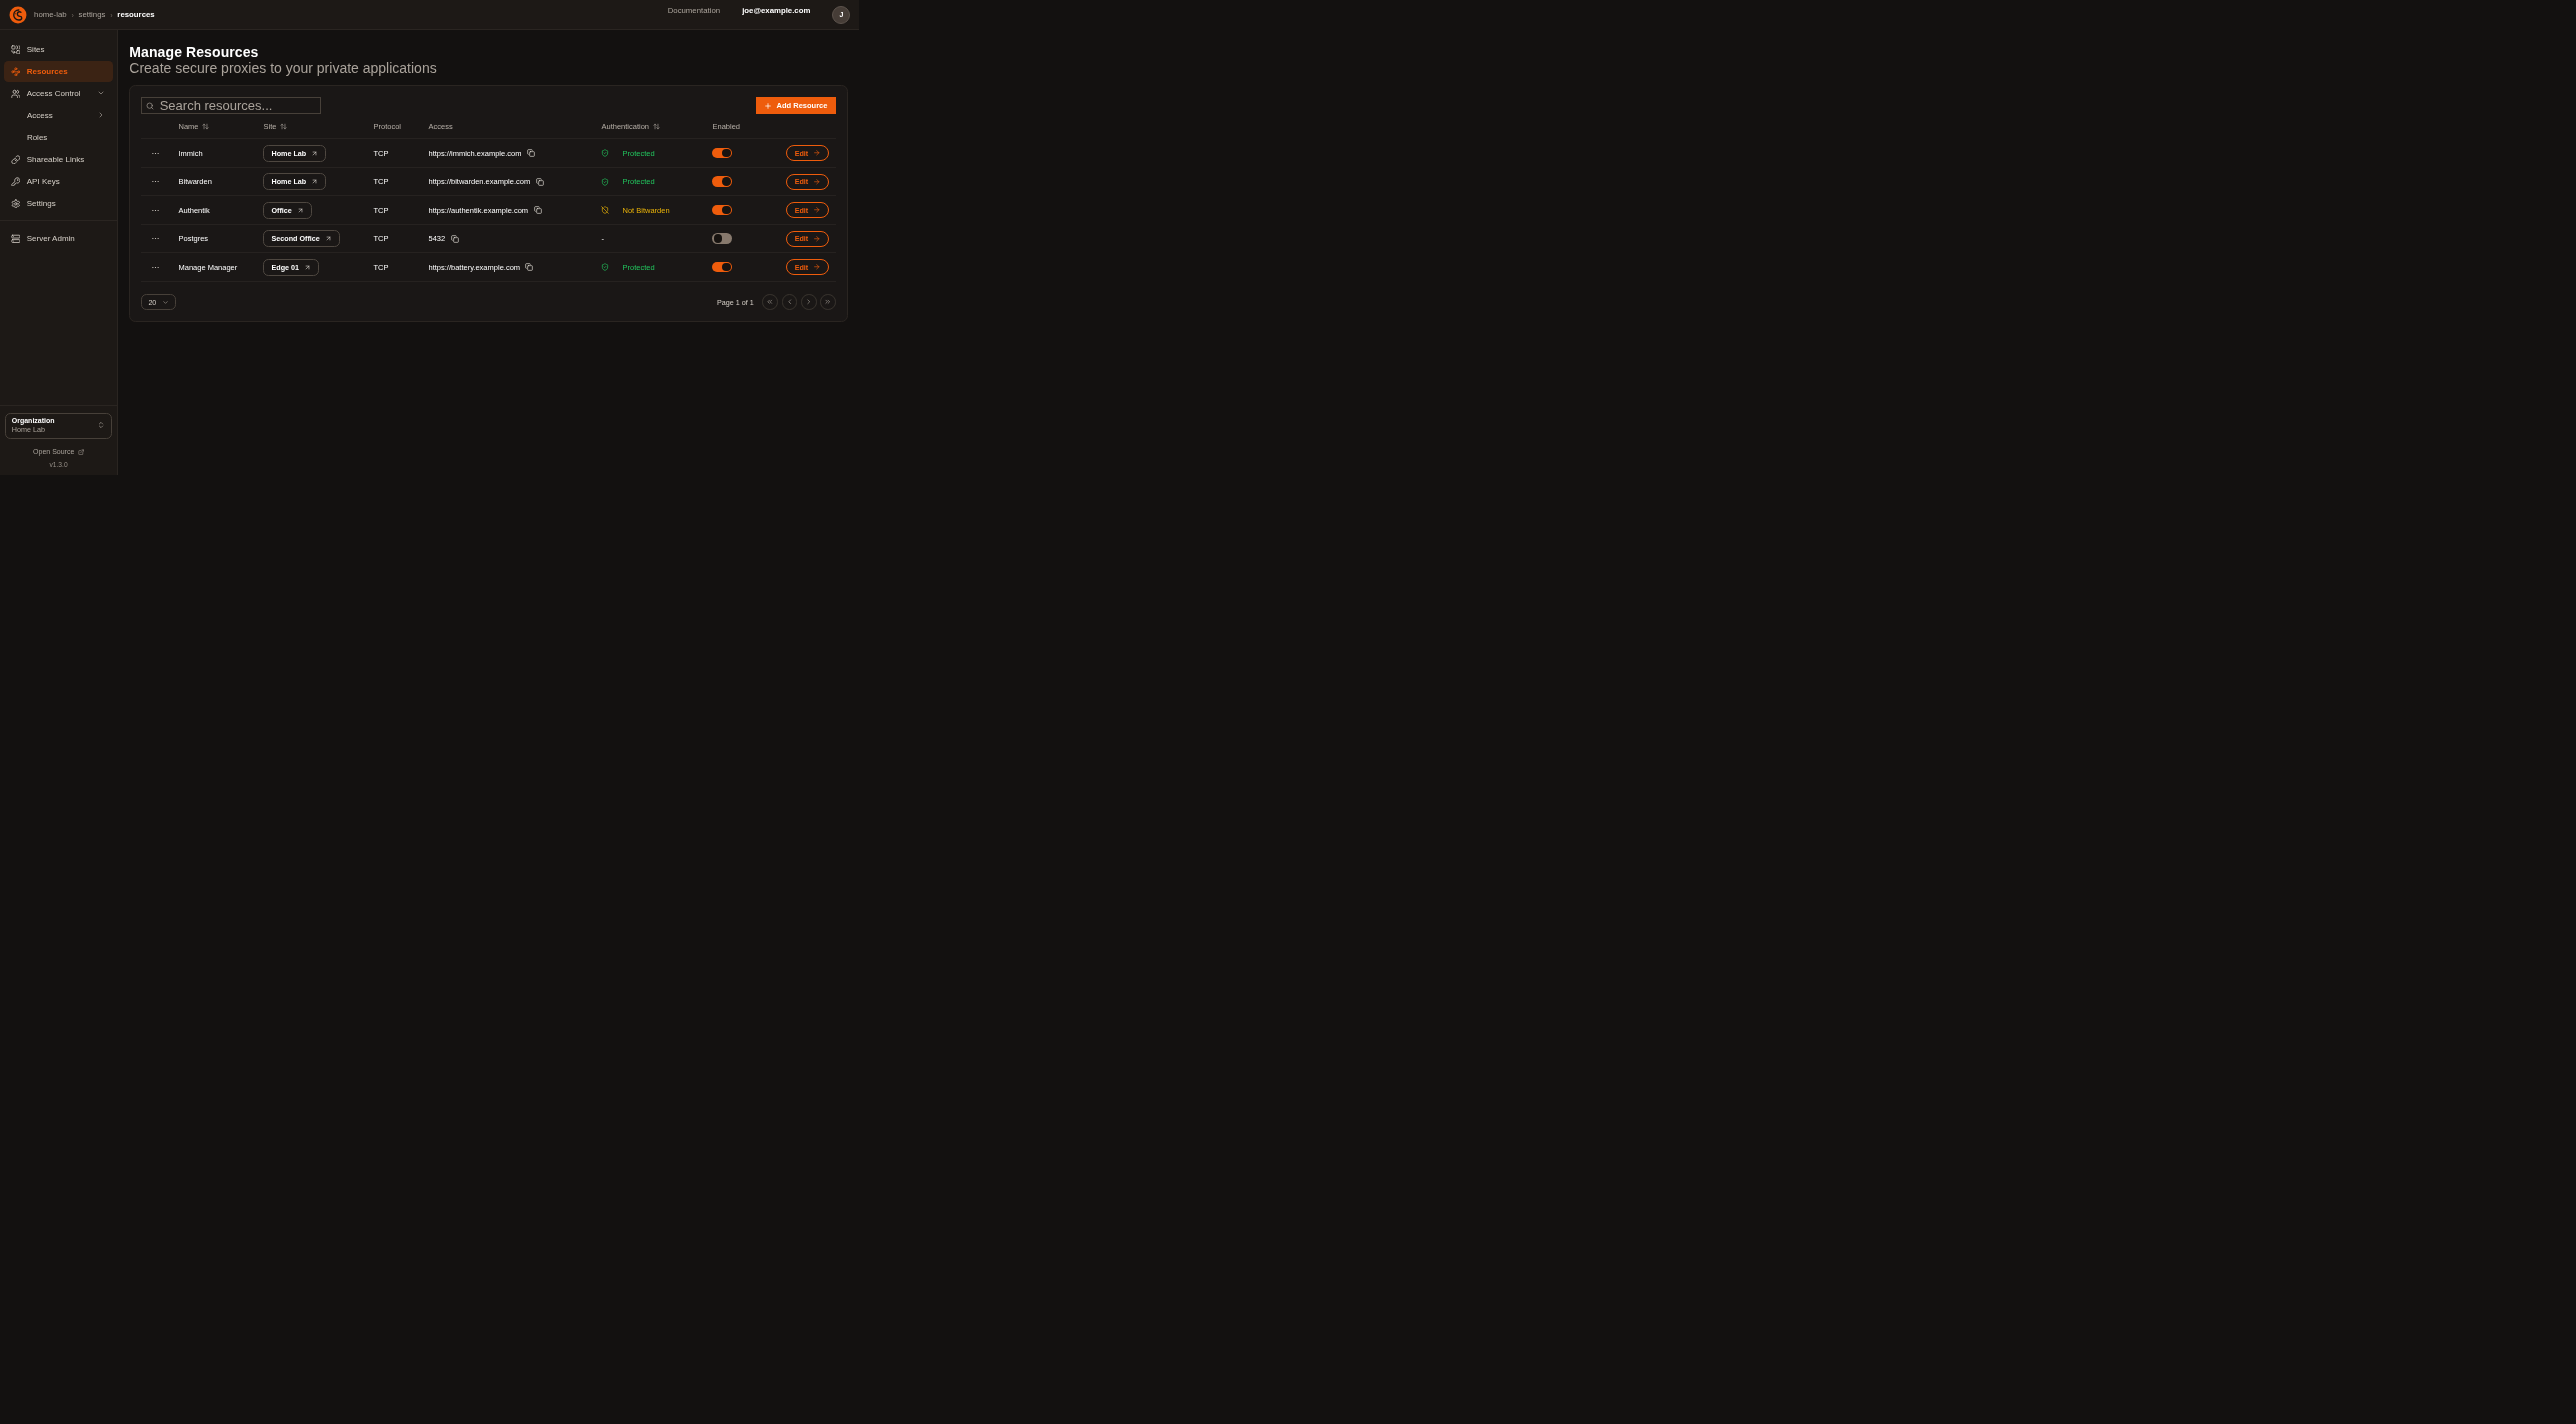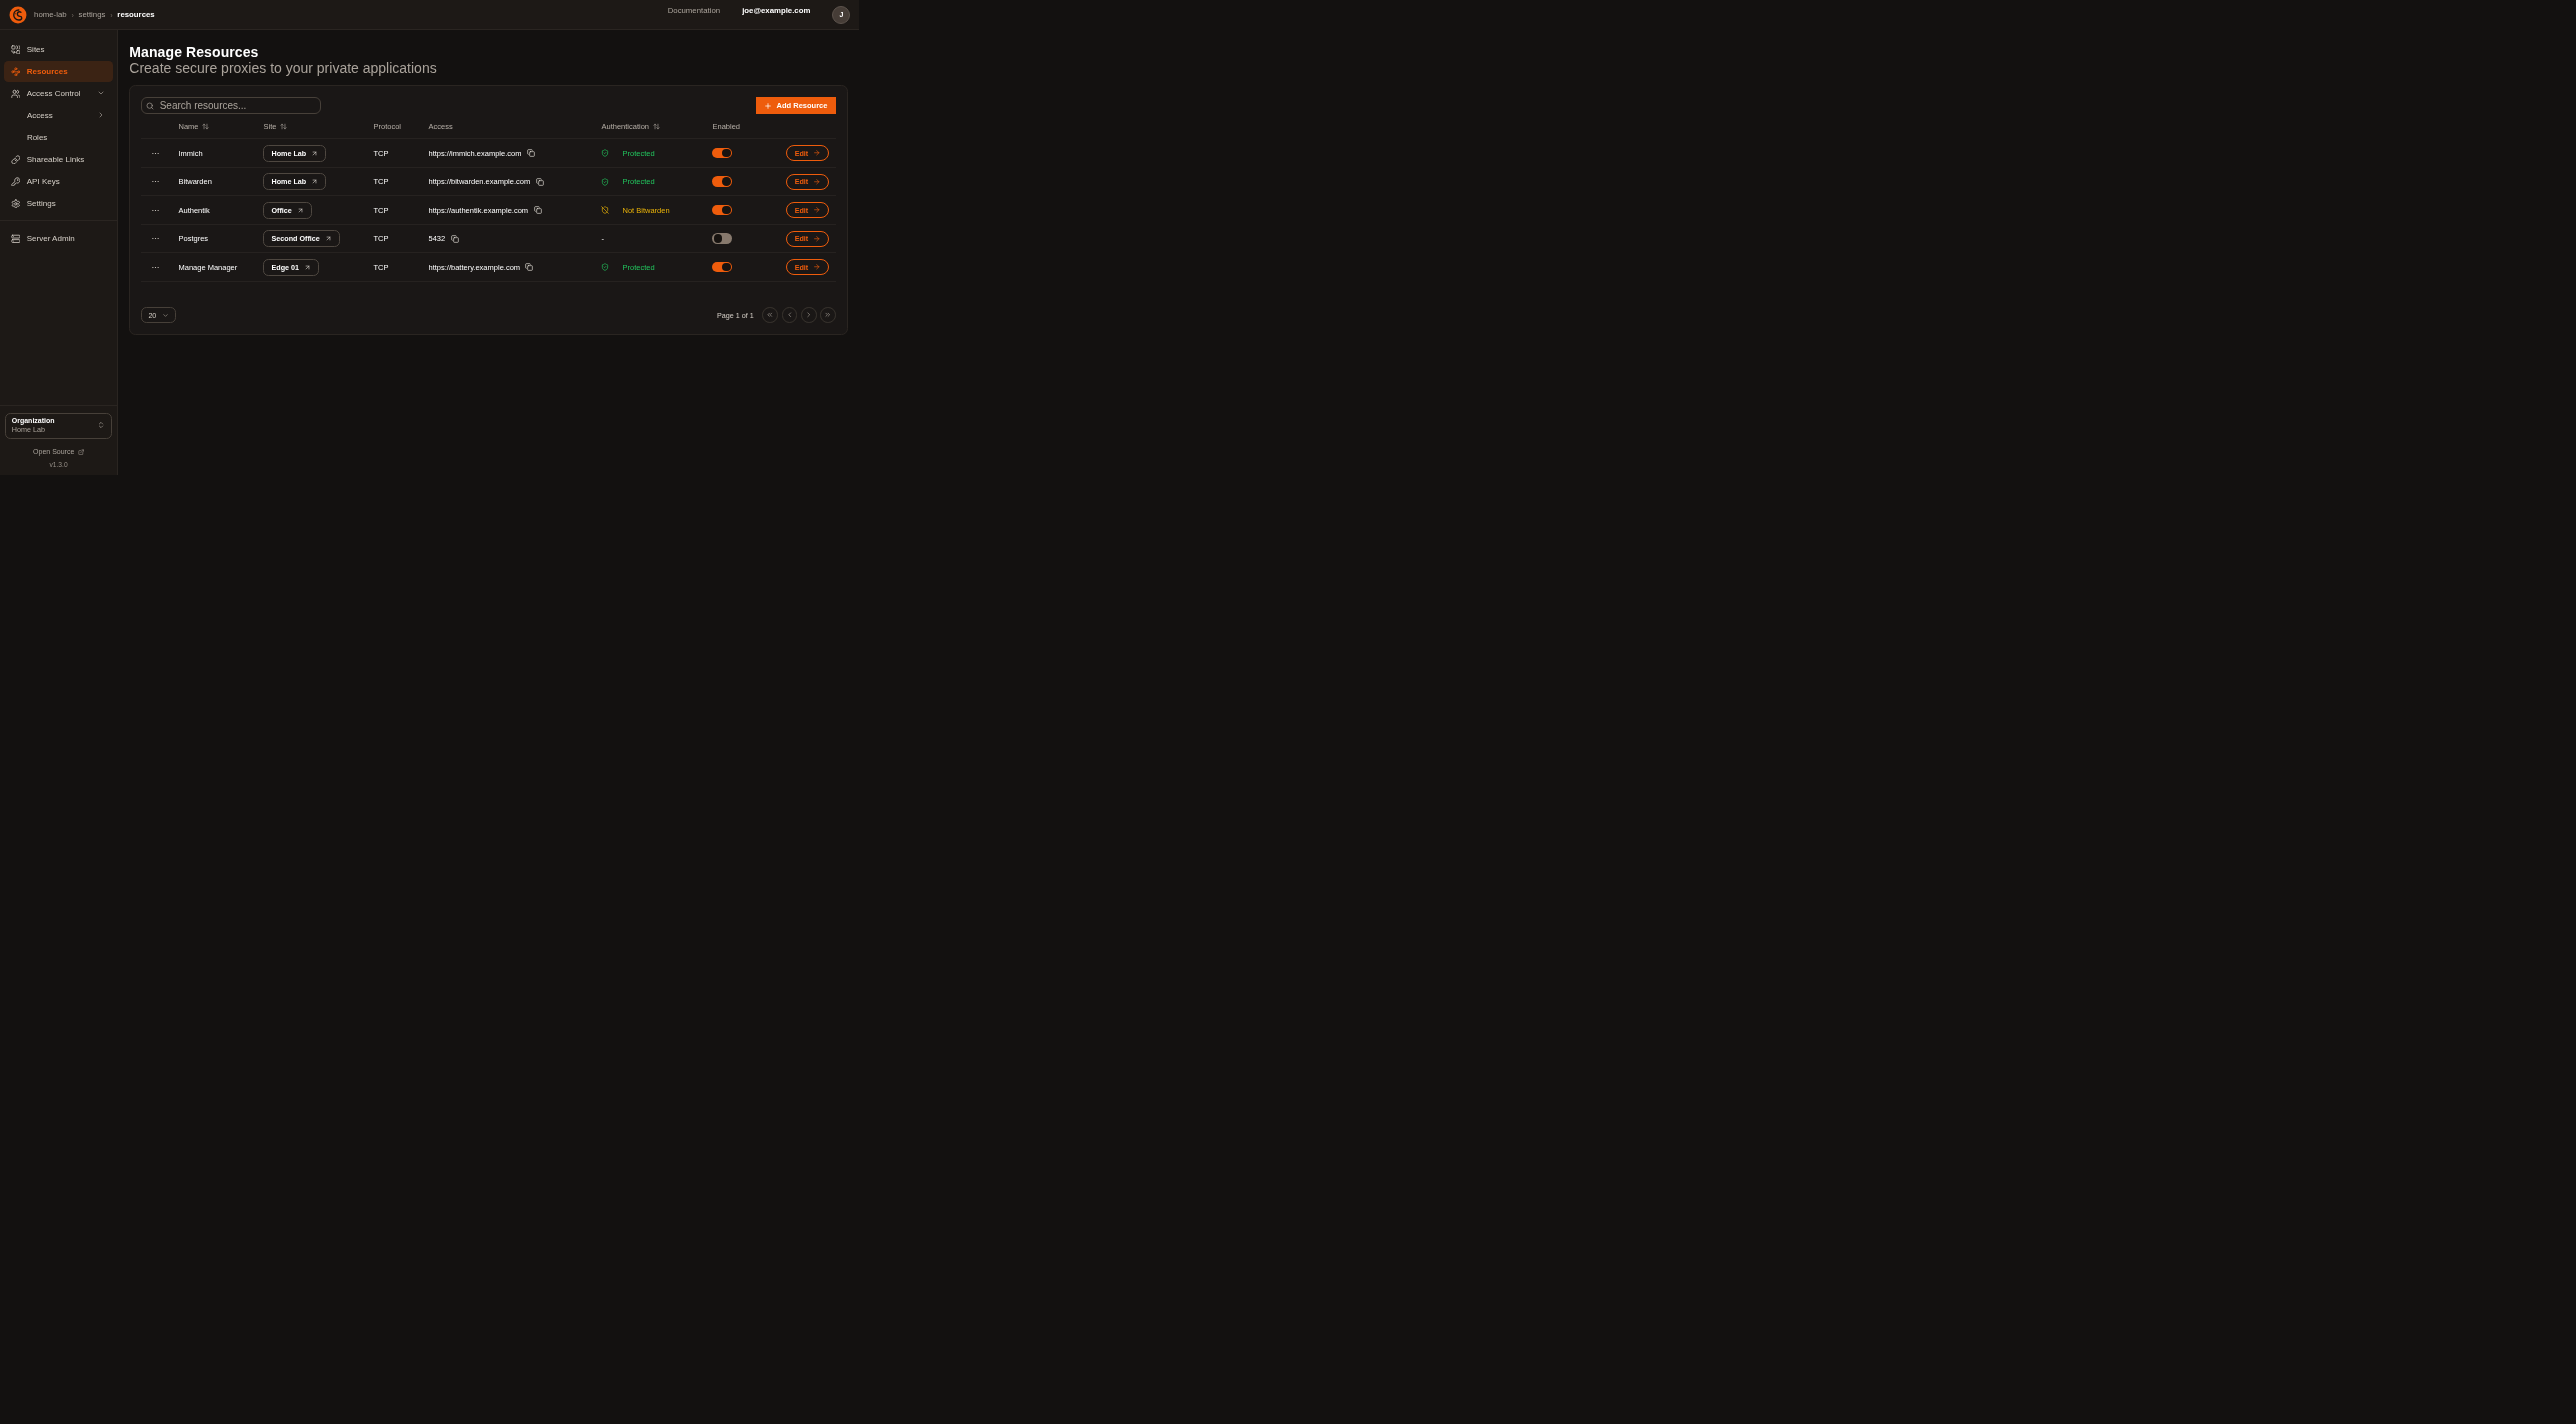--- a/index.html
+++ b/index.html
@@ -63,21 +63,21 @@
   
   .main{flex:1;padding:14px 11.3px 0}
   .page-title{font-size:14px;font-weight:700;letter-spacing:0.1px}
   .page-subtitle{font-size:14px;color:var(--text-muted);margin-top:0}
   .card{margin-top:9px;background:var(--card);border:0.5px solid var(--border);
     border-radius:6.4px;padding:10.7px;min-height:229px}
   .toolbar{display:flex;align-items:center;justify-content:space-between}
   .search-wrap{position:relative;width:180px}
   .search-wrap .icon{position:absolute;left:5.4px;top:50%;transform:translateY(-50%);color:var(--text-muted)}
   .search-input{width:100%;height:17.7px;background:transparent;border:0.5px solid var(--input-border);
-    border-radius:6px;padding:0 5.4px 0 17.7px;font-size:10px;color:var(--text);outline:none;
+    border-radius:0;padding:0 5.4px 0 17.7px;font-size:13px;color:var(--text);outline:none;
     font-family:inherit}
   .search-input::placeholder{color:var(--text-muted)}
   .add-btn{height:17.7px;display:inline-flex;align-items:center;gap:4.3px;padding:0 8.6px;
     border-radius:0;background:var(--accent);color:#fff;font-size:7.5px;font-weight:700}
 
   
   .grid{display:grid;grid-template-columns:30px 85px 110px 55px 173px 111px 75px 1fr;align-items:center}
   .thead{height:25px;border-bottom:0.5px solid var(--border-soft);color:#b6afa7;font-size:7.5px}
   .th{display:flex;align-items:center;gap:3.8px;padding-left:7.5px}
   .th .icon{color:#b6afa7}
@@ -100,21 +100,21 @@
   .toggle .knob{position:absolute;top:1.1px;width:8.6px;height:8.6px;border-radius:50%;background:#171310}
   .toggle.on{background:var(--accent)}
   .toggle.on .knob{left:9.7px}
   .toggle.off{background:#87796d}
   .toggle.off .knob{left:1.1px}
   .cell-edit{justify-content:flex-end;padding-right:7.5px}
   .edit-btn{display:inline-flex;align-items:center;gap:4.3px;height:16px;padding:0 7.5px;
     border:0.5px solid var(--accent);border-radius:8px;color:var(--accent);font-size:7.2px;font-weight:700}
 
   
-  .pagination{margin-top:25px;display:flex;align-items:center;justify-content:space-between}
+  .pagination{margin-top:12px;display:flex;align-items:center;justify-content:space-between}
   .page-size{display:inline-flex;align-items:center;gap:5.4px;height:16.6px;padding:0 6.4px;
     border:0.5px solid var(--input-border);border-radius:5.4px;font-size:7.2px;color:var(--text-soft)}
   .page-size .icon{color:var(--text-muted)}
   .pag-right{display:flex;align-items:center;gap:8.6px}
   .page-info{font-size:7.2px;color:var(--text-soft)}
   .pag-btns{display:flex;align-items:center;gap:3.8px}
   .pag-btn{width:15.6px;height:15.6px;border-radius:50%;border:0.5px solid #39342e;color:var(--text-muted);
     display:inline-flex;align-items:center;justify-content:center}
 </style>
 </head>

